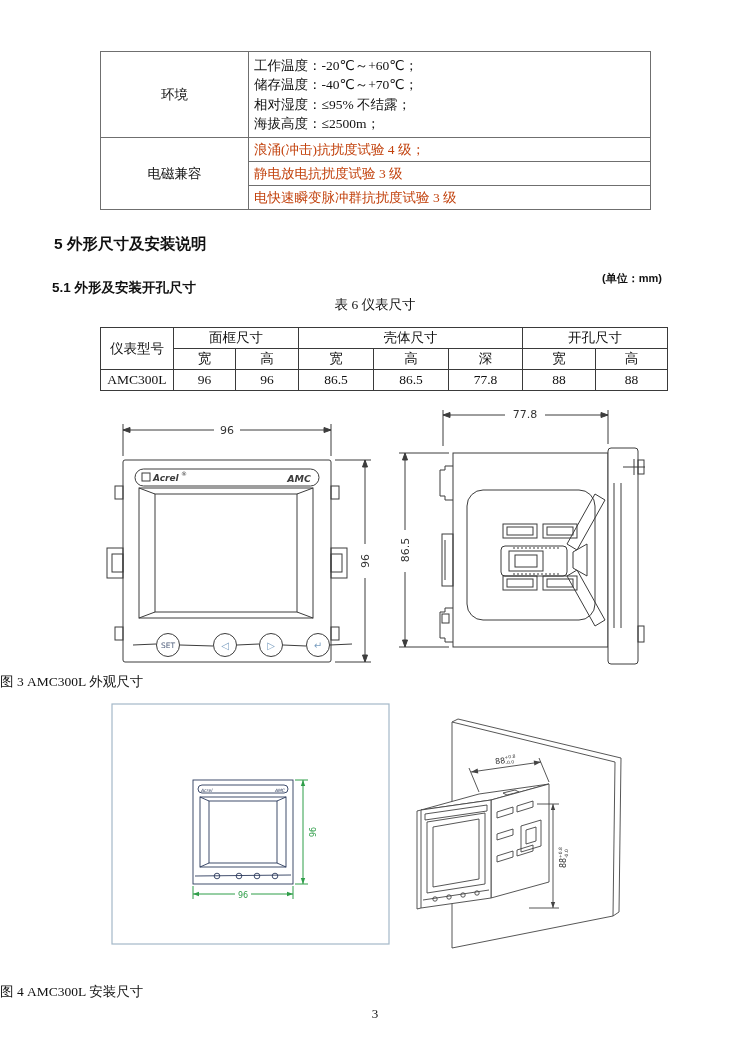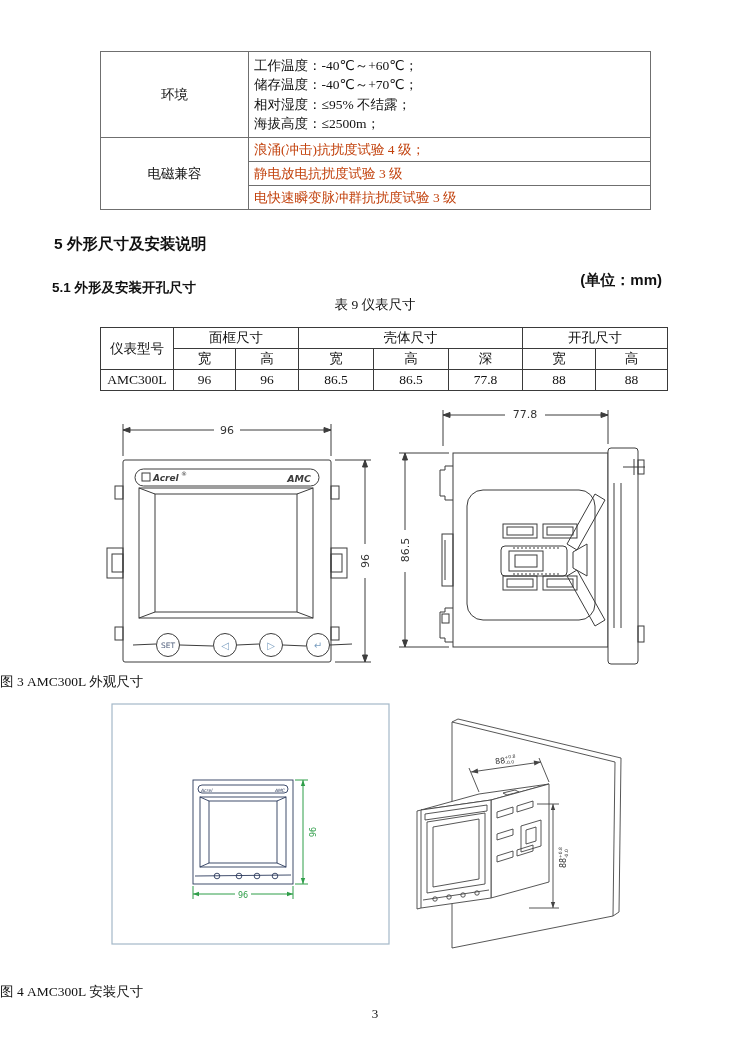--- a/index.html
+++ b/index.html
@@ -9,40 +9,40 @@
   
   table.spec{position:absolute;left:100px;top:51px;width:551px;border-collapse:collapse;table-layout:fixed;}
   table.spec td{border:1px solid #6f6f6f;font-size:13.5px;vertical-align:middle;padding:0;}
   table.spec td.lab{width:147px;text-align:center;}
   table.spec td.envcell{padding:2px 0 2px 5px;}
   table.spec td.envcell div{line-height:19.5px;white-space:nowrap;}
   table.spec tr.redrow td.item{height:23px;padding-left:5px;color:#c2410c;white-space:nowrap;}
   
   .h1{left:54px;top:234px;font-family:"Liberation Sans","DejaVu Sans",sans-serif;font-weight:700;font-size:15.5px;}
   .h2{left:52px;top:271px;font-family:"Liberation Sans","DejaVu Sans",sans-serif;font-weight:700;font-size:13.5px;margin-top:8px;}
-  .unit{right:88px;top:271px;font-family:"Liberation Sans","DejaVu Sans",sans-serif;font-weight:700;font-size:15px;}
+  .unit{right:88px;top:271px;font-family:"Liberation Sans","DejaVu Sans",sans-serif;font-weight:700;font-size:11px;}
   .tcap{left:0;top:296px;width:750px;text-align:center;font-size:13.5px;}
   
   table.dims{position:absolute;left:100px;top:327px;width:567px;border-collapse:collapse;table-layout:fixed;}
   table.dims th,table.dims td{border:1px solid #3a3a3a;font-weight:normal;font-size:13.5px;text-align:center;padding:0;height:20px;}
   
   .figcap{left:0;width:750px;text-align:left;font-size:13.5px;}
   .f3{top:673px;} .f4{top:963px;margin-top:20px;}
   .pageno{left:0;top:1006px;width:750px;text-align:center;font-size:13px;}
   svg text{font-family:"DejaVu Sans","Liberation Sans",sans-serif;}
 </style>
 </head>
 <body>
 
 <table class="spec">
   <tbody>
       <tr>
     <td class="lab">环境</td>
     <td class="envcell" style="height:81px;">
-      <div>工作温度：-40℃～+60℃；</div>
+      <div>工作温度：-20℃～+60℃；</div>
       <div>储存温度：-40℃～+70℃；</div>
       <div>相对湿度：≤95% 不结露；</div>
       <div>海拔高度：≤2500m；</div>
     </td>
   </tr>
   <tr class="redrow">
     <td class="lab" rowspan="3">电磁兼容</td>
     <td class="item">浪涌(冲击)抗扰度试验 4 级；</td>
   </tr>
   <tr class="redrow">
@@ -50,21 +50,21 @@
   </tr>
   <tr class="redrow">
     <td class="item">电快速瞬变脉冲群抗扰度试验 3 级</td>
   </tr>
 </tbody>
   </table>
 
 <div class="abs h1">5 外形尺寸及安装说明</div>
 <div class="abs h2">5.1 外形及安装开孔尺寸</div>
 <div class="abs unit">(单位：mm)</div>
-<div class="abs tcap">表 9 仪表尺寸</div>
+<div class="abs tcap">表 6 仪表尺寸</div>
 
 <table class="dims">
   <colgroup>
       <col style="width:73px">
       <col style="width:62px">
       <col style="width:63px">
       <col style="width:75px">
       <col style="width:75px">
       <col style="width:74px">
       <col style="width:73px">

